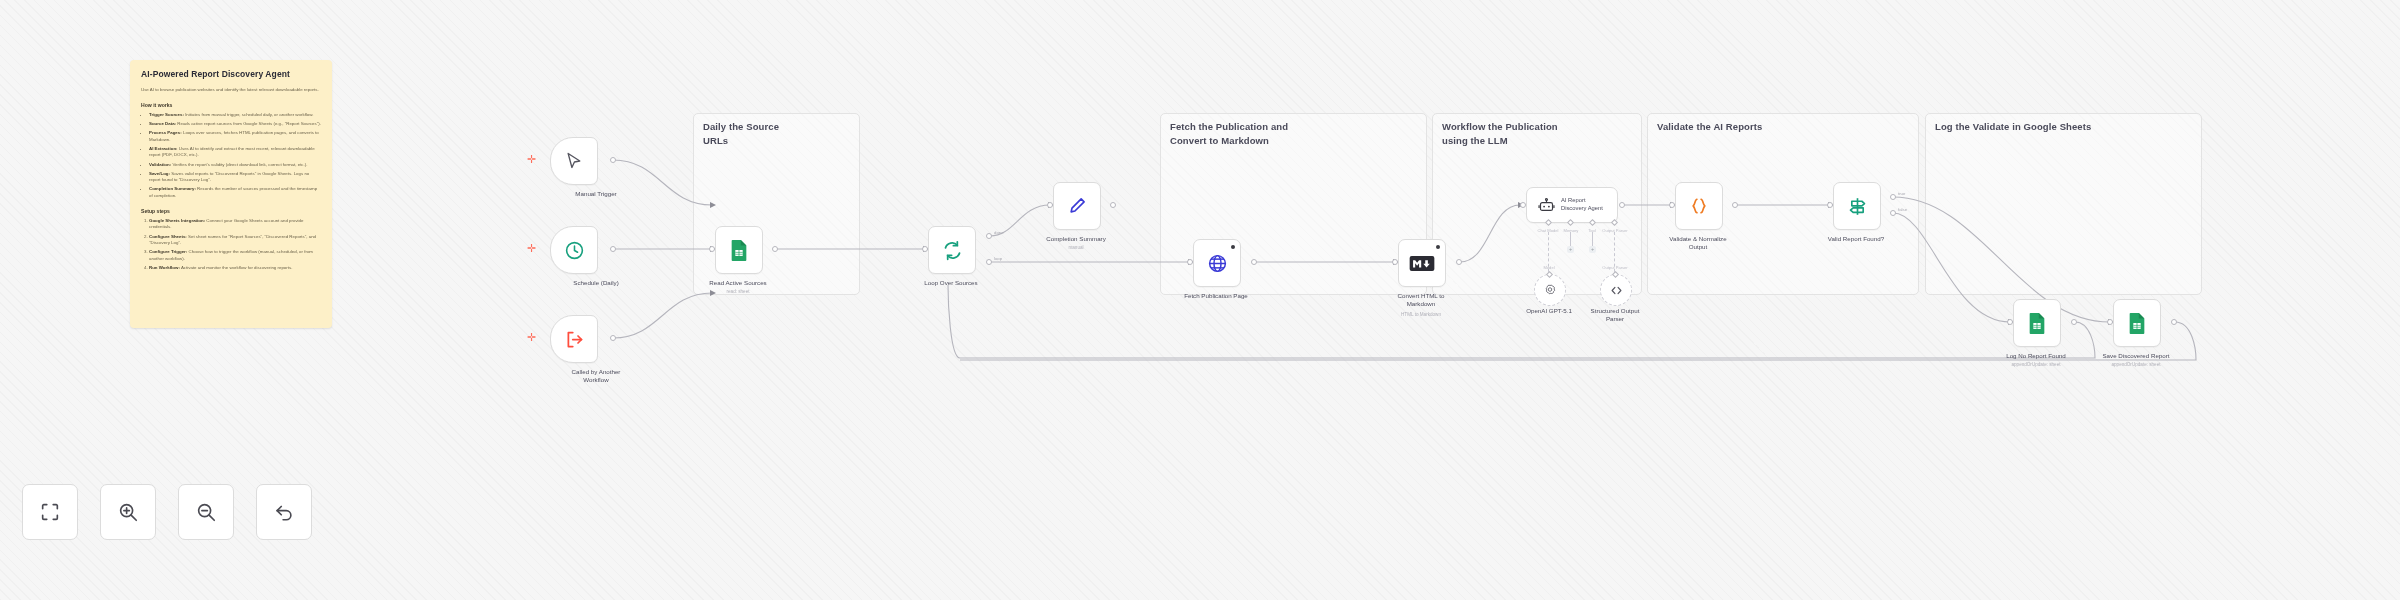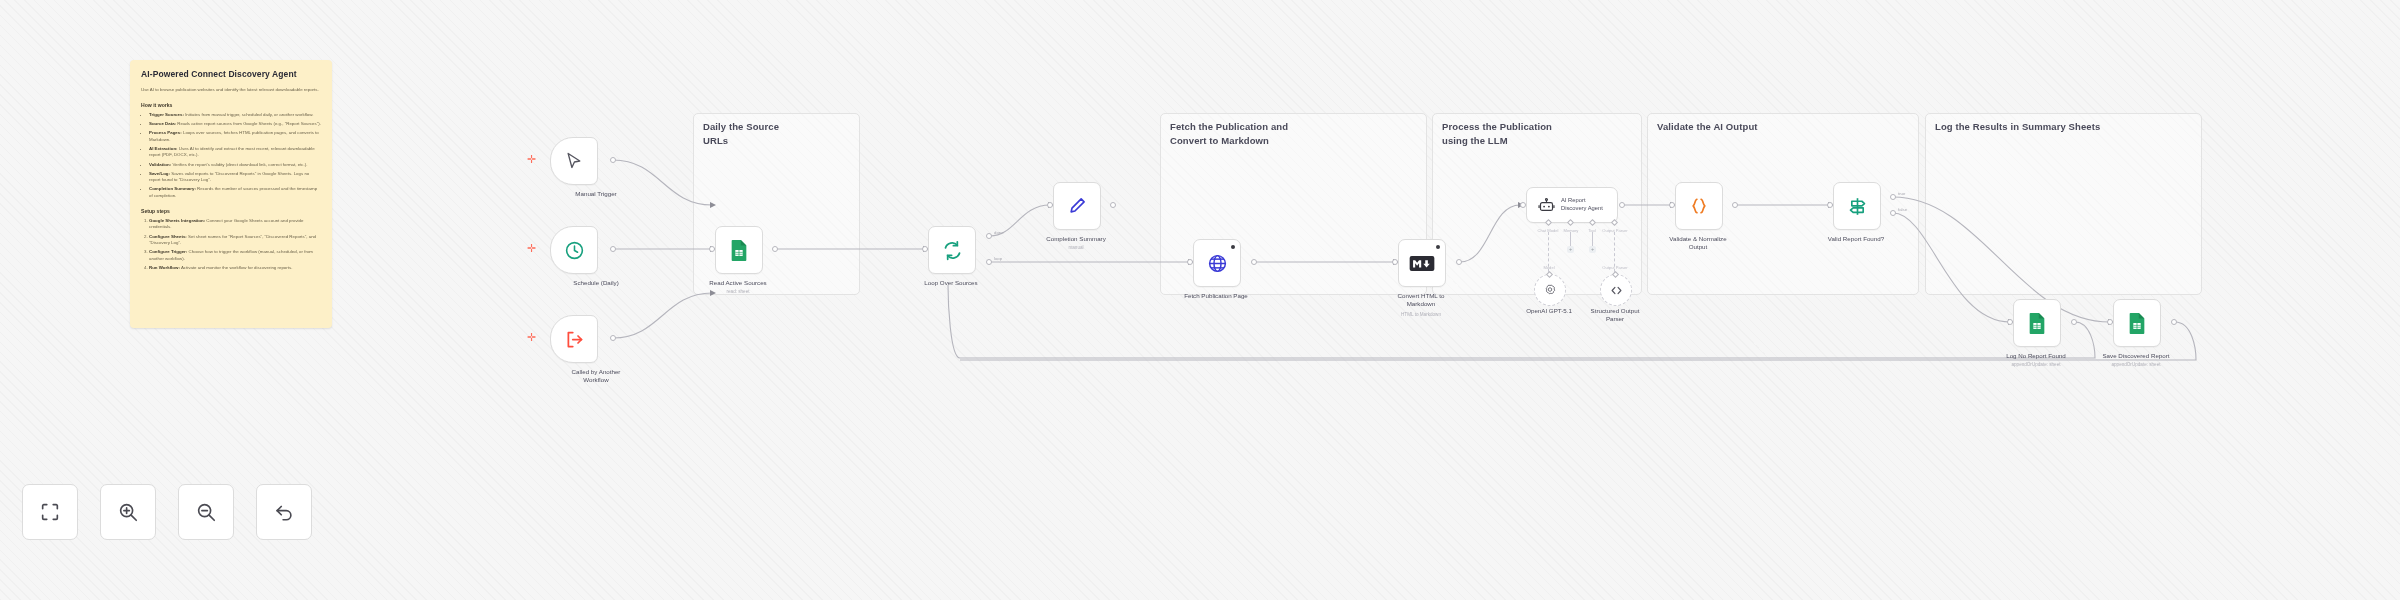--- a/index.html
+++ b/index.html
@@ -120,21 +120,21 @@
     cursor:pointer;
   }
   svg{display:block;}
 </style>
 </head>
 <body>
 
 <div id="canvas" class="abs"></div>
 
 <div class="abs" id="sticky">
-  <h1>AI-Powered Connect Discovery Agent</h1>
+  <h1>AI-Powered Report Discovery Agent</h1>
   <p class="intro">Use AI to browse publication websites and identify the latest relevant downloadable reports.</p>
   <h2>How it works</h2>
   <ul id="how-list">
       <li><b>Trigger Sources:</b><span> Initiates from manual trigger, scheduled daily, or another workflow.</span></li>
       <li><b>Source Data:</b><span> Reads active report sources from Google Sheets (e.g., "Report Sources").</span></li>
       <li><b>Process Pages:</b><span> Loops over sources, fetches HTML publication pages, and converts to Markdown.</span></li>
       <li><b>AI Extraction:</b><span> Uses AI to identify and extract the most recent, relevant downloadable report (PDF, DOCX, etc.).</span></li>
       <li><b>Validation:</b><span> Verifies the report's validity (direct download link, correct format, etc.).</span></li>
       <li><b>Save/Log:</b><span> Saves valid reports to "Discovered Reports" in Google Sheets. Logs no report found to "Discovery Log".</span></li>
       <li><b>Completion Summary:</b><span> Records the number of sources processed and the timestamp of completion.</span></li>
@@ -150,28 +150,28 @@
 
 <div class="abs frame" style="left:693px;top:113px;width:165px;height:180px;"></div>
 <div class="abs frame-title" style="left:703px;top:120px;width:150px;">Daily the Source
 URLs</div>
 
 <div class="abs frame" style="left:1160px;top:113px;width:265px;height:180px;"></div>
 <div class="abs frame-title" style="left:1170px;top:120px;width:250px;">Fetch the Publication and
 Convert to Markdown</div>
 
 <div class="abs frame" style="left:1432px;top:113px;width:208px;height:180px;"></div>
-<div class="abs frame-title" style="left:1442px;top:120px;width:200px;">Process the Publication
+<div class="abs frame-title" style="left:1442px;top:120px;width:200px;">Workflow the Publication
 using the LLM</div>
 
 <div class="abs frame" style="left:1647px;top:113px;width:270px;height:180px;"></div>
-<div class="abs frame-title" style="left:1657px;top:120px;width:250px;">Validate the AI Output</div>
+<div class="abs frame-title" style="left:1657px;top:120px;width:250px;">Validate the AI Reports</div>
 
 <div class="abs frame" style="left:1925px;top:113px;width:275px;height:180px;"></div>
-<div class="abs frame-title" style="left:1935px;top:120px;width:260px;">Log the Results in Summary Sheets</div>
+<div class="abs frame-title" style="left:1935px;top:120px;width:260px;">Log the Validate in Google Sheets</div>
 
 <svg class="abs" width="2400" height="600" style="left:0;top:0;pointer-events:none;">
   <g fill="none" stroke="#b5b5bd" stroke-width="1.1">
 
     <path d="M613,160 C660,160 665,205 712,205"></path>
 
     <path d="M613,249 L712,249"></path>
 
     <path d="M613,338 C660,338 665,293 712,293"></path>
 

